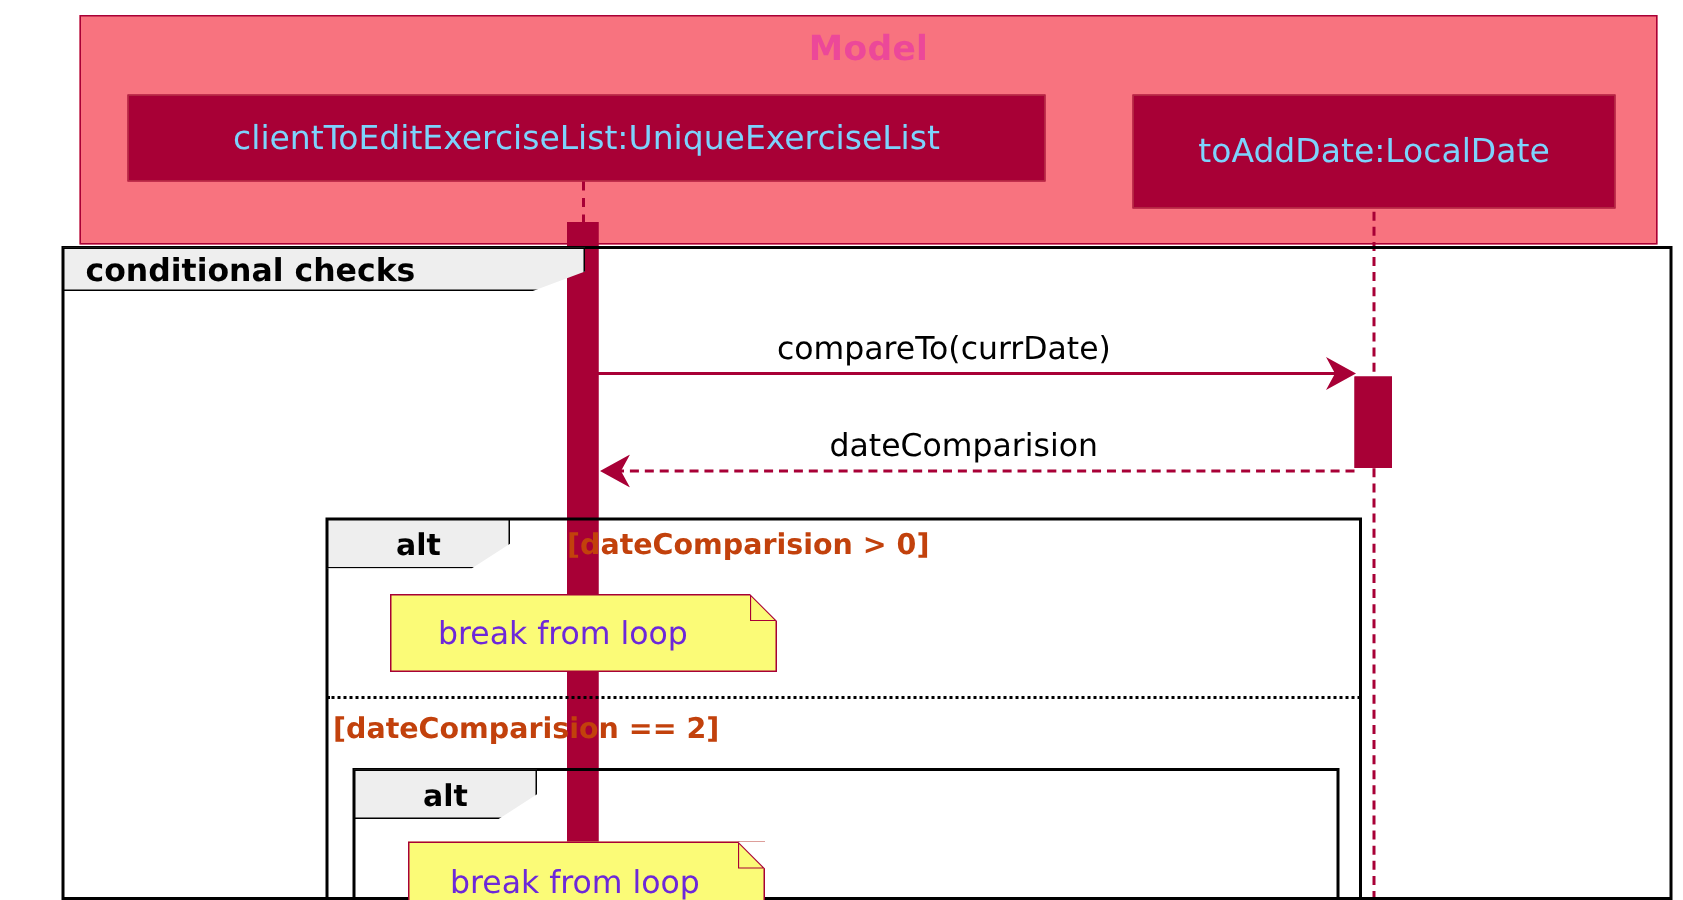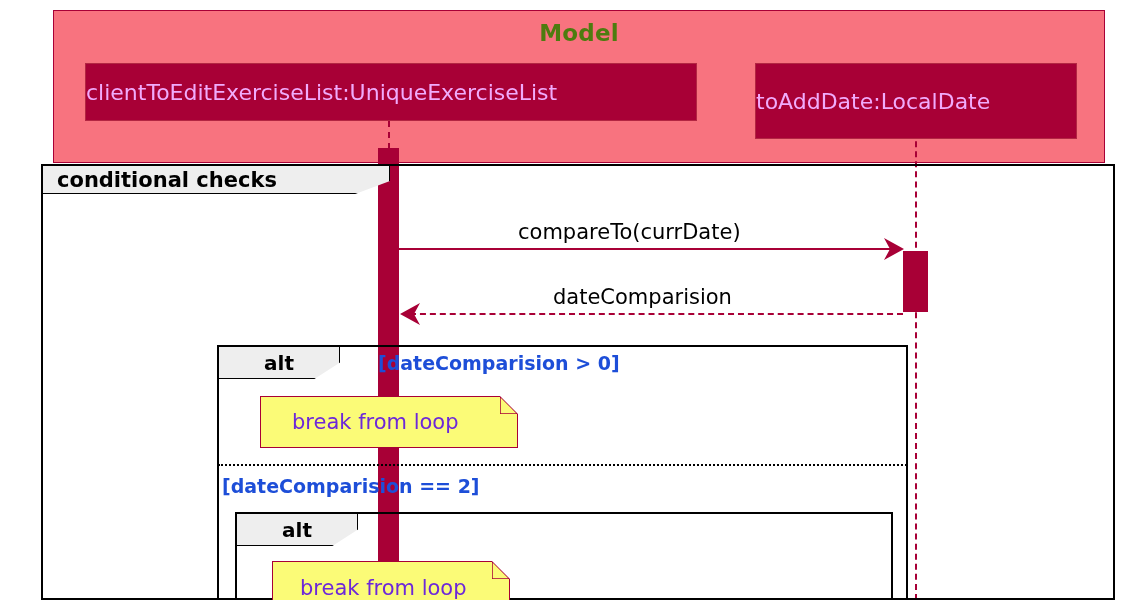--- a/index.html
+++ b/index.html
@@ -28,36 +28,36 @@
     height: 153px;
     background: #F8737F;
     border: 1px solid #A80036;
     box-sizing: border-box;
   }
   .group-title {
     left: 53px;
     top: 20px;
     width: 1052px;
     text-align: center;
-    color: #4d7c0f;
+    color: #ec4899;
     font-size: 23px;
     font-weight: bold;
     letter-spacing: 0.2px;
   }
 
   
   .participant {
     background: #A80036;
     border: 1px solid #B32642;
     box-sizing: border-box;
-    color: #f0abfc;
+    color: #7dd3fc;
     font-size: 22px;
     display: flex;
     align-items: center;
-    justify-content: flex-start;
+    justify-content: center;
     white-space: nowrap;
   }
   #participant-0 { left: 85px;  top: 63px; width: 612px; height: 58px; }
   #participant-1 { left: 755px; top: 63px; width: 322px; height: 76px; }
 
   
   .lifeline {
     width: 0;
     border-left: 2px dashed #A80036;
   }
@@ -110,21 +110,21 @@
   #tab-alt-2 {
     left: 236px; top: 513px; width: 122px; height: 33px;
     font-size: 20px;
     clip-path: polygon(0 0, 100% 0, 100% 50%, 79% 100%, 0 100%);
     justify-content: center;
     padding-left: 0;
   }
 
   
   .guard {
-    color: #1d4ed8;
+    color: #c2410c;
     font-weight: bold;
     font-size: 19px;
     white-space: nowrap;
   }
   #guard-alt-1       { left: 378px; top: 352px; }
   #guard-alt-1-else  { left: 222px; top: 475px; }
   #guard-alt-2       { left: 400px; top: 521px; }
 
   
   .else-divider {

